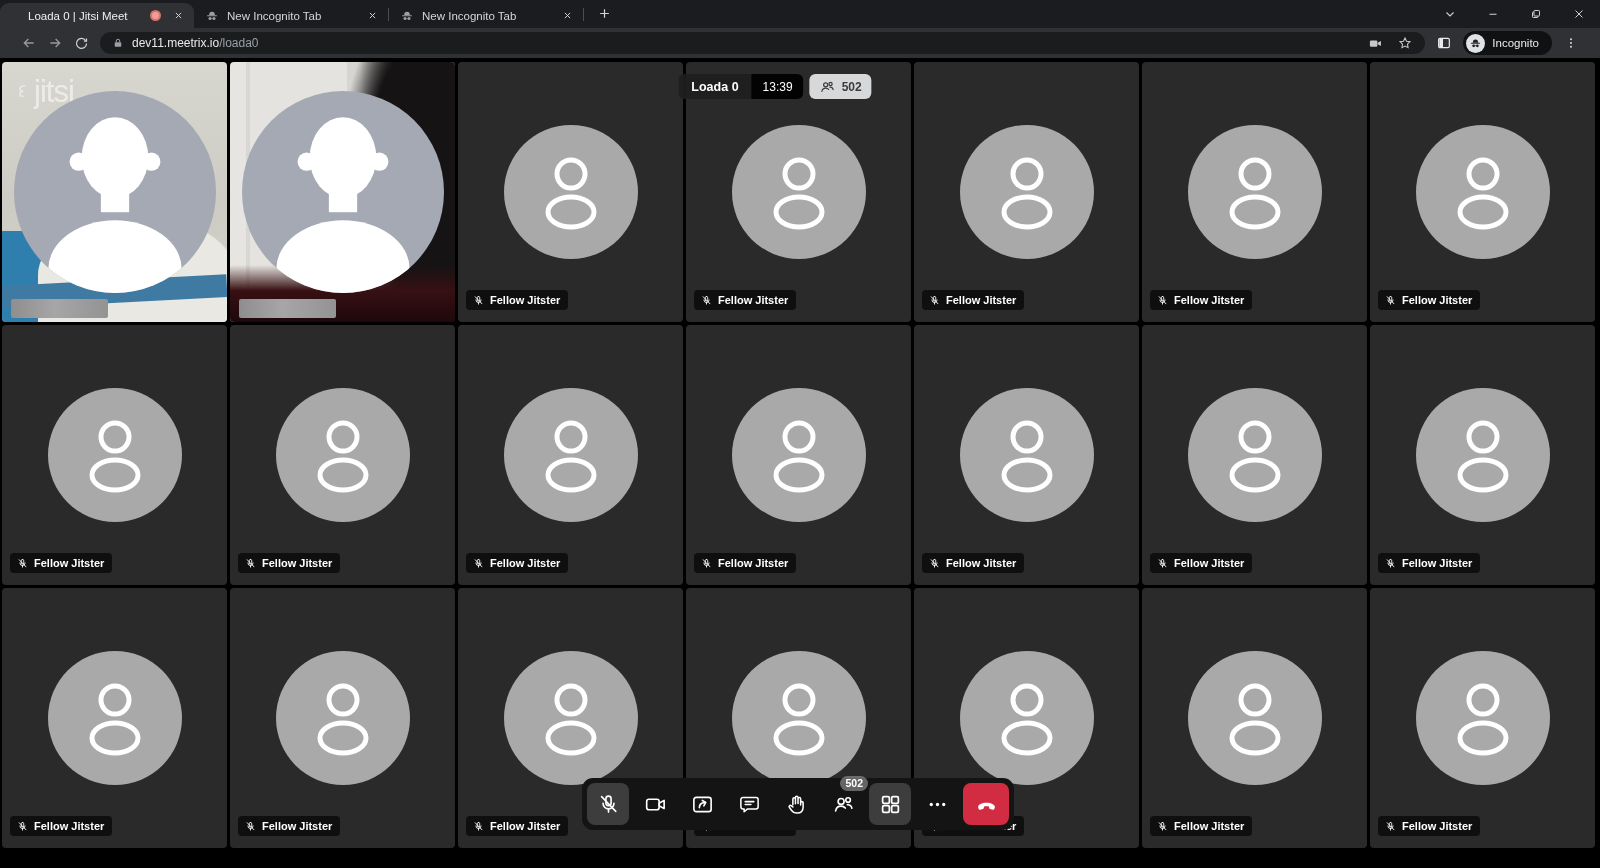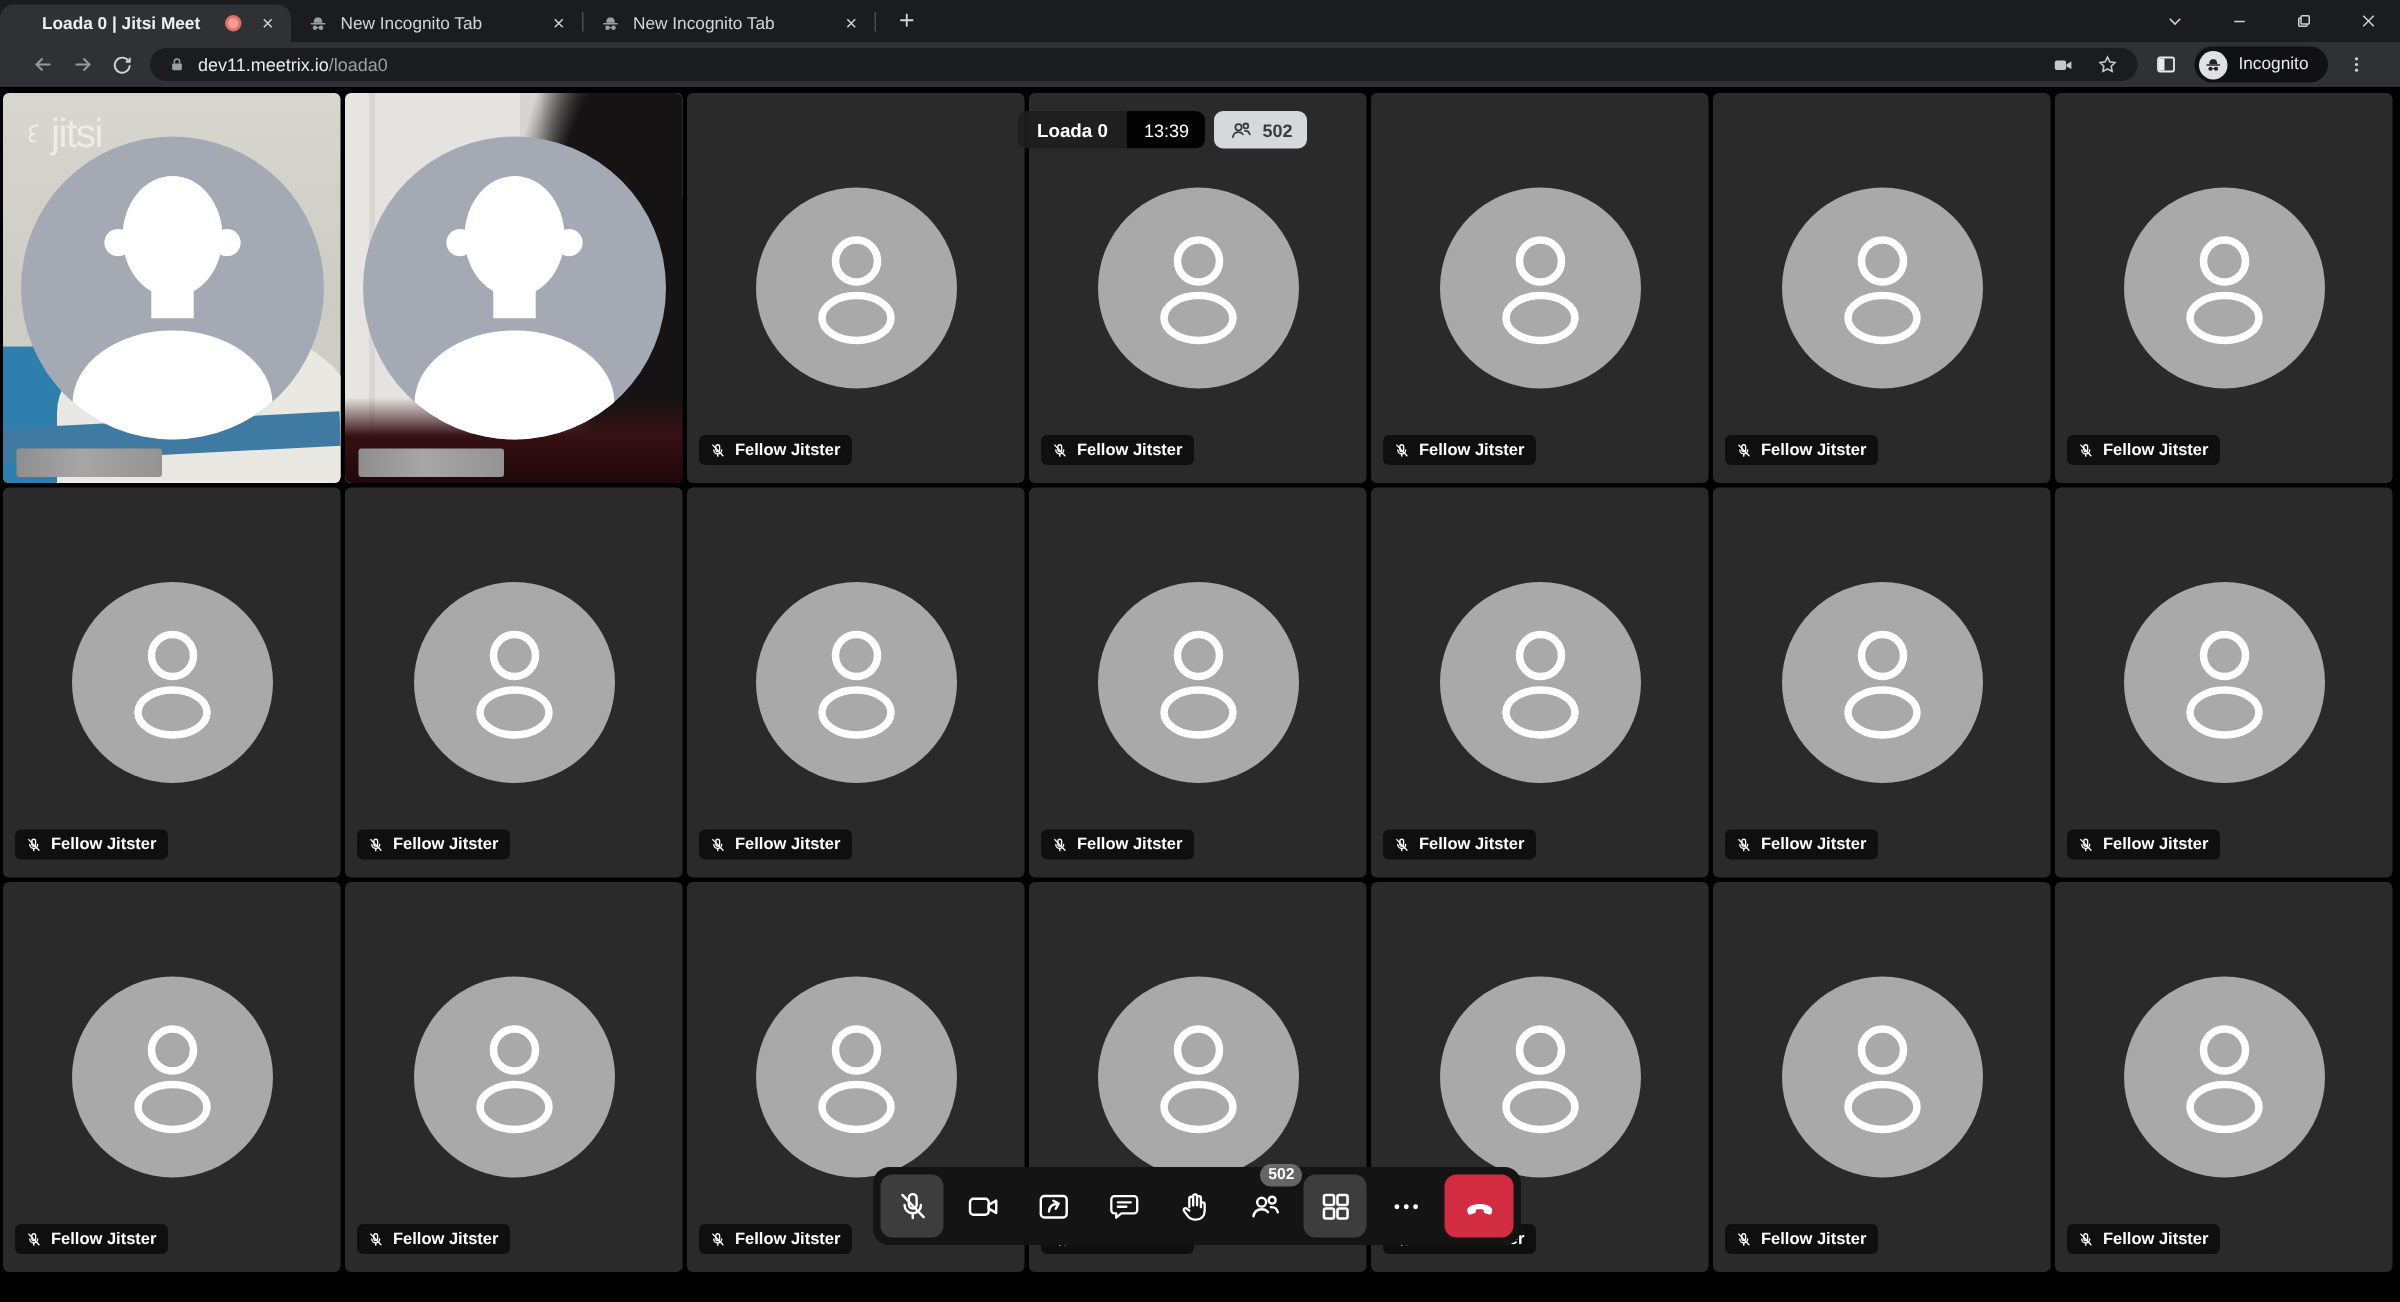--- a/index.html
+++ b/index.html
@@ -7,21 +7,21 @@
        font-family:"Liberation Sans",sans-serif;-webkit-font-smoothing:antialiased;}
   svg{display:block}
 
   
   .browser{position:absolute;top:0;left:0;right:0;height:58px;z-index:20}
   .tabstrip{height:28px;background:#1b1c1f;display:flex;align-items:flex-end}
   .tab{width:194px;height:25px;box-sizing:border-box;display:flex;align-items:center;
        padding:0 7px 0 10px;color:#d3d5d8;font-size:11.5px;position:relative;border-radius:9px 9px 0 0;cursor:default}
   .tab.active{background:#2f3135;color:#edeff1}
   .tab .title{flex:1;white-space:nowrap;overflow:hidden;text-overflow:clip}
-  .tab.active .title{padding-left:18px;font-weight:bold}
+  .tab.active .title{padding-left:18px;font-weight:normal}
   .favicon{width:15px;height:15px;margin-right:8px;flex:none;display:grid;place-items:center}
   .media-dot{width:11px;height:11px;border-radius:50%;background:#ef9e97;border:2px solid #dd7168;
              box-sizing:border-box;margin-right:9px;flex:none}
   .tab-close{width:17px;height:17px;border-radius:50%;display:grid;place-items:center;flex:none}
   .tab-divider{width:1px;height:13px;background:#4b4d50;margin-bottom:7px;flex:none}
   .newtab-btn{width:27px;height:27px;margin:0 0 1px 7px;display:grid;place-items:center;border-radius:50%}
   .win-controls{margin-left:auto;display:flex;align-self:flex-start;height:28px}
   .win-btn{width:43px;height:28px;display:grid;place-items:center}
 
   .navrow{height:30px;background:#2f3135;display:flex;align-items:center;padding:0 16px}
@@ -42,21 +42,21 @@
   .tile{position:relative;background:#2a2a2a;border-radius:4px;overflow:hidden}
   .avatar-circle{position:absolute;left:50%;top:50%;transform:translate(-50%,-50%);width:134px;height:134px;
                  border-radius:50%;background:#a9a9a9;display:grid;place-items:center;overflow:hidden;z-index:2}
   .tile.video .avatar-circle{width:202px;height:202px;background:#a4a9b4}
   .name-pill{position:absolute;left:8px;bottom:12px;background:rgba(10,10,10,.85);border-radius:4px;
              display:flex;align-items:flex-end;gap:6px;padding:4px 8px 4px 7px;color:#fff;font-size:11px;
              font-weight:bold;z-index:3;white-space:nowrap}
   .redacted{position:absolute;left:9px;bottom:4px;width:97px;height:19px;border-radius:2px;z-index:3;
             background:linear-gradient(90deg,#8e8e8e,#a6a6a6 45%,#939393)}
   .watermark{position:absolute;top:12px;left:13px;display:flex;align-items:center;gap:2px;opacity:.55;z-index:1;
-             color:#fff;font-size:27px;letter-spacing:-1px}
+             color:#fff;font-size:31px;letter-spacing:-1px}
 
   
   .tile.v1{background:linear-gradient(180deg,#d8d7cf 0%,#cdccc4 55%,#d4d3cb 100%)}
   .v1-bluepatch{position:absolute;left:0;bottom:0;width:31%;height:35%;background:#2e7fae;z-index:0}
   .v1-shirt{position:absolute;left:16%;right:-4%;top:60%;bottom:0;background:#e9e8e2;
             border-radius:45% 45% 0 0/55% 55% 0 0;z-index:0}
   .v1-stripe{position:absolute;left:0;right:0;top:84%;height:9%;background:#3f7aa2;transform:rotate(-3deg);z-index:1}
   .tile.v2{background:linear-gradient(90deg,#e6e5e1 0 7%,#d8d7d3 7% 9%,#e4e3df 9% 52%,#d6d5d1 52% 58%,#9a9694 66%,#1c1a1a 76% 100%)}
   .v2-light{position:absolute;right:0;top:0;width:17%;height:27%;background:#dbdad6;z-index:0}
   .v2-figure{position:absolute;right:-6%;top:-8%;width:55%;height:115%;z-index:0;

